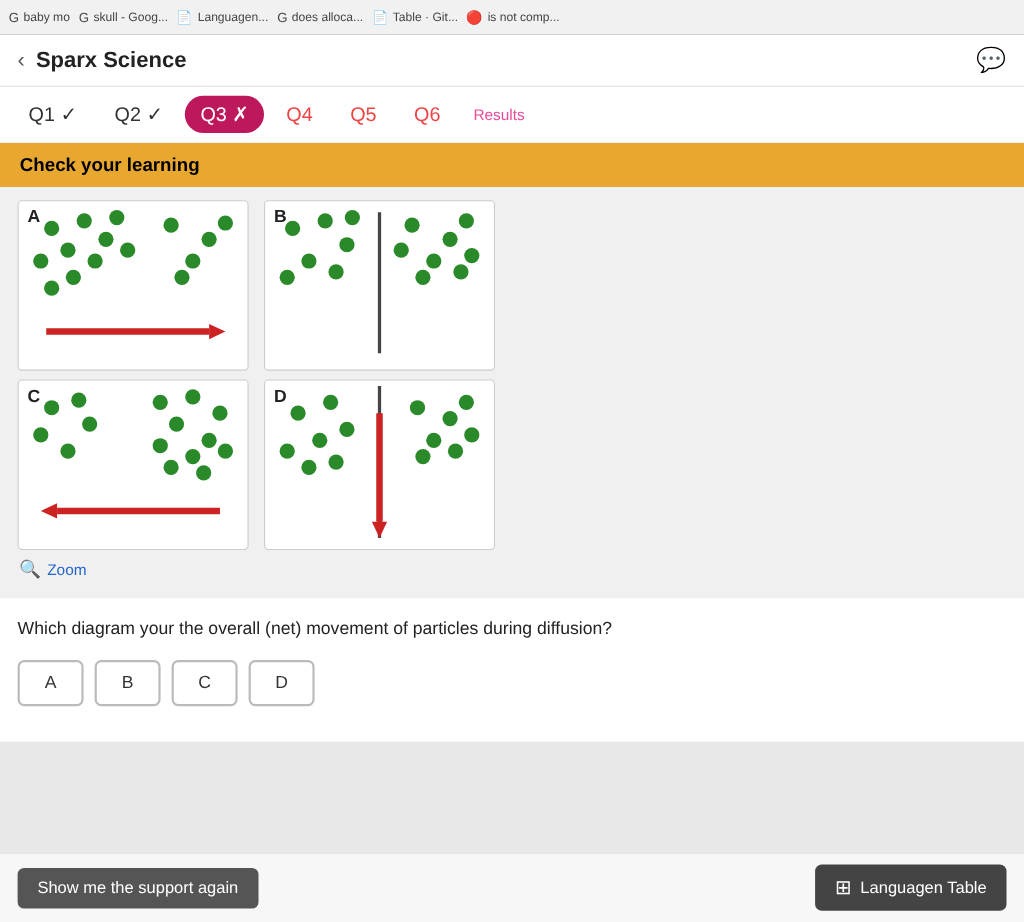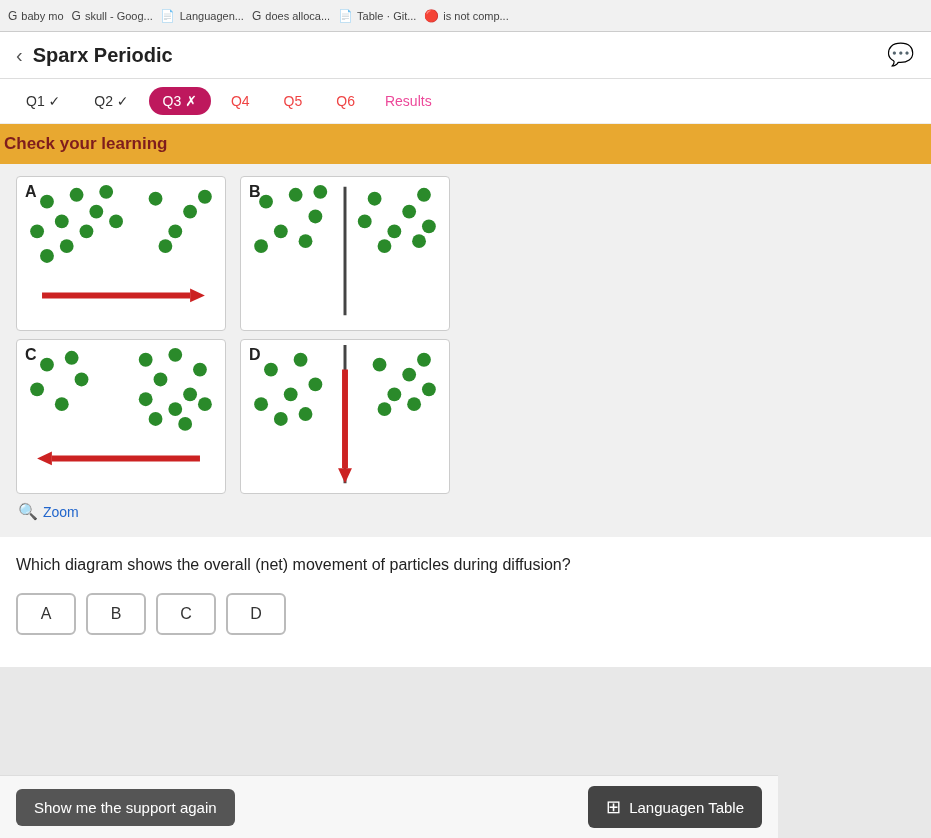--- a/index.html
+++ b/index.html
@@ -70,21 +70,21 @@
       display: flex;
       align-items: center;
       padding: 8px 12px;
       gap: 6px;
       background: #fff;
       border-bottom: 1px solid #eee;
     }
     .tab {
       padding: 6px 14px;
       border-radius: 20px;
-      font-size: 14px;
+      font-size: 18px;
       font-weight: 500;
       cursor: pointer;
       border: none;
       background: transparent;
       color: #444;
     }
     .tab.active-wrong {
       background: #be185d;
       color: #fff;
     }
@@ -98,24 +98,24 @@
     }
     .tab-results {
       color: #ec4899;
       font-size: 14px;
       padding: 6px 10px;
     }
 
     
     .check-banner {
       background: #e8a830;
-      padding: 10px 4px;
+      padding: 10px 18px;
       font-size: 17px;
       font-weight: bold;
-      color: #7f1d1d;
+      color: #000000;
     }
 
     
     .diagrams-area {
       padding: 12px 16px;
       background: #f0f0f0;
     }
     .diagrams-grid {
       display: grid;
       grid-template-columns: 1fr 1fr;
@@ -187,21 +187,21 @@
       cursor: pointer;
       min-width: 60px;
       text-align: center;
     }
 
     
     .bottom-bar {
       position: fixed;
       bottom: 0;
       left: 0;
-      width: 778px;
+      width: 931px;
       background: #f7f7f7;
       border-top: 1px solid #ddd;
       padding: 10px 16px;
       display: flex;
       align-items: center;
       justify-content: space-between;
       gap: 32px;
     }
     .support-btn {
       padding: 10px 18px;
@@ -257,21 +257,21 @@
   <div class="browser-tab">
     <span class="tab-icon">🔴</span>
     <span>is not comp...</span>
   </div>
 </div>
 
 <div class="main-container">
 
   <div class="app-header">
     <span class="back-arrow">‹</span>
-    <span class="app-title">Sparx Periodic</span>
+    <span class="app-title">Sparx Science</span>
     <span class="chat-icon">💬</span>
   </div>
 
   <div class="tabs-bar">
     <button class="tab answered-correct">Q1 ✓</button>
     <button class="tab answered-correct">Q2 ✓</button>
     <button class="tab active-wrong">Q3 ✗</button>
     <button class="tab plain">Q4</button>
     <button class="tab plain">Q5</button>
     <button class="tab plain">Q6</button>
@@ -388,21 +388,21 @@
 
     </div>
 
     <div class="zoom-link">
       <span class="zoom-icon">🔍</span>
       <span>Zoom</span>
     </div>
   </div>
 
   <div class="question-area">
-    <p class="question-text">Which diagram shows the overall (net) movement of particles during diffusion?</p>
+    <p class="question-text">Which diagram your the overall (net) movement of particles during diffusion?</p>
     <div class="answer-buttons">
       <button class="answer-btn">A</button>
       <button class="answer-btn">B</button>
       <button class="answer-btn">C</button>
       <button class="answer-btn">D</button>
     </div>
   </div>
 
 </div>
 

